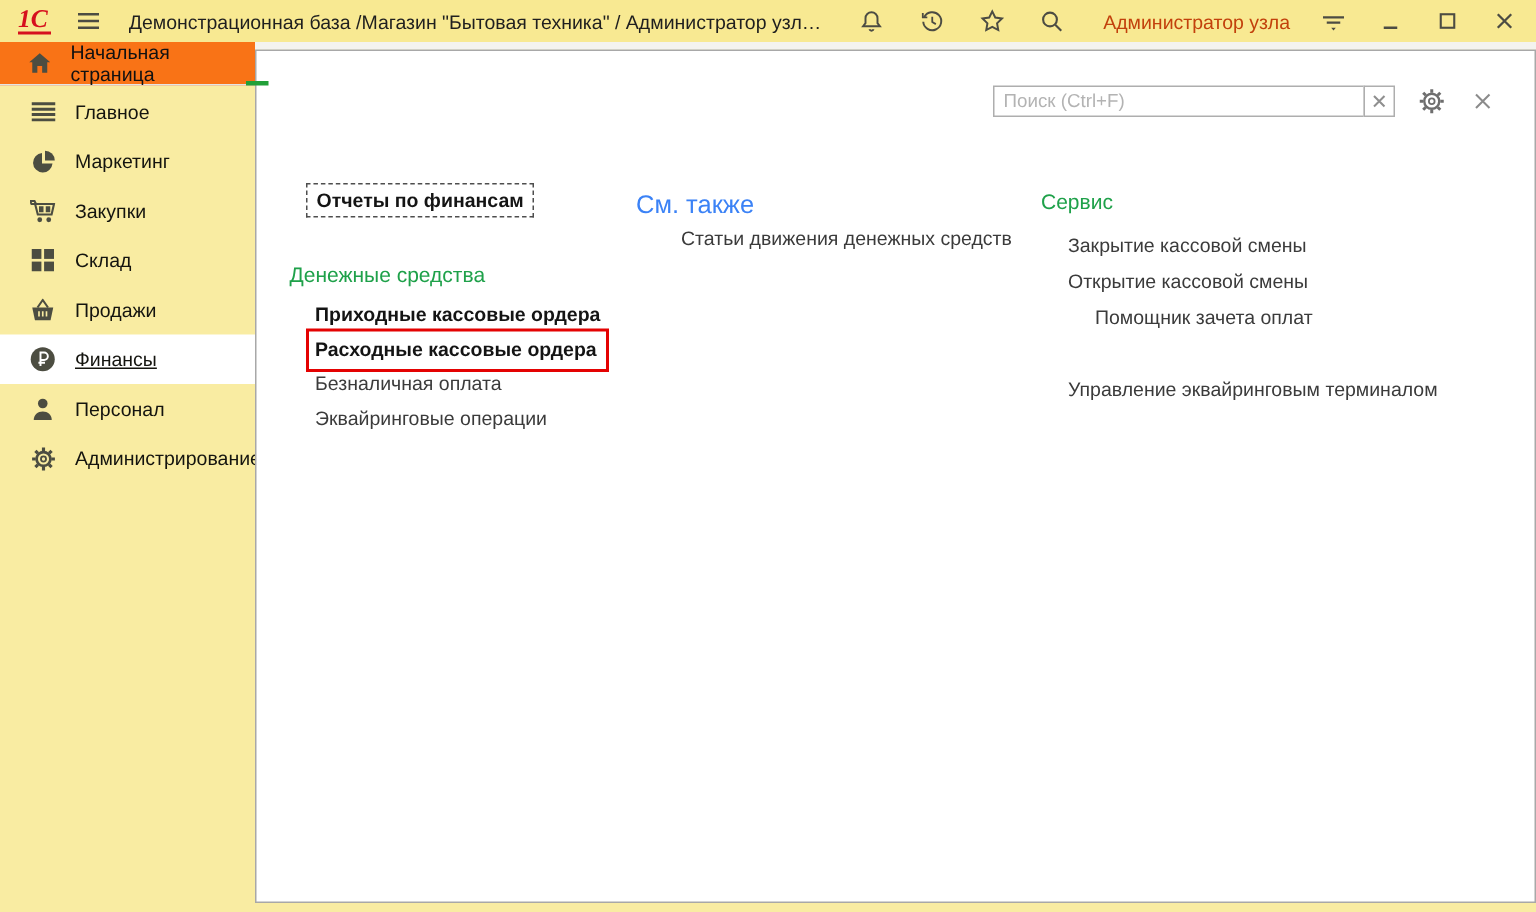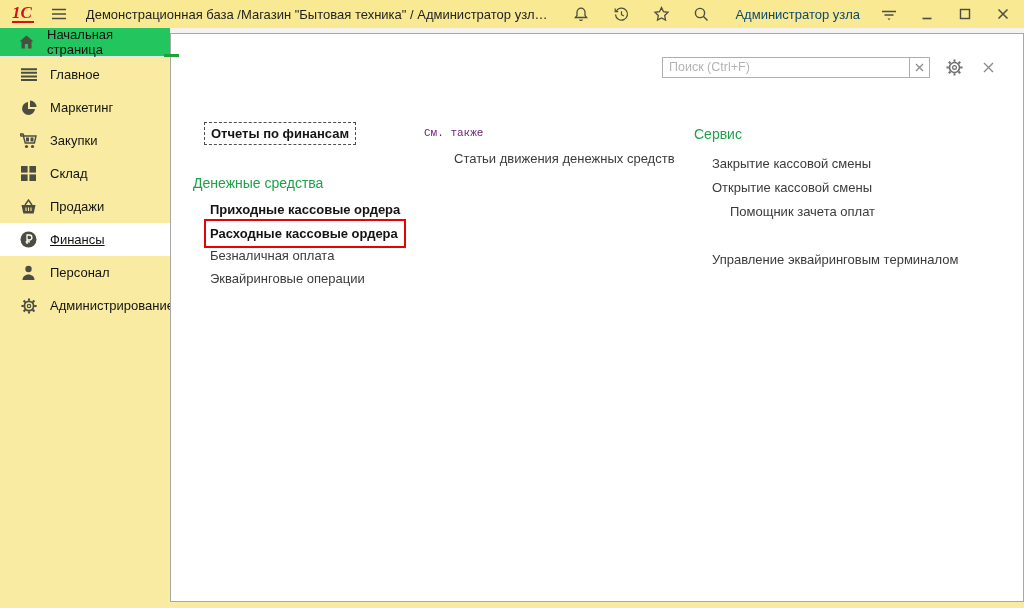--- a/index.html
+++ b/index.html
@@ -13,27 +13,27 @@
   .logo { color:#d6111e; font-weight:bold; font-style:italic; font-size:17px;
     font-family:"Liberation Serif","DejaVu Serif",serif; letter-spacing:0;
     border-bottom:2px solid #d6111e; line-height:16px; padding:0 2px 0 0; }
   .icon-btn { display:flex; align-items:center; justify-content:center;
     width:22px; height:22px; color:#4c4c43; flex:none; cursor:default; }
   .hamburger { margin-left:14px; }
   .win-title { margin-left:16px; font-size:13px; color:#1f1f1f; white-space:nowrap;
     overflow:hidden; text-overflow:ellipsis; max-width:470px; }
   .top-right { margin-left:auto; display:flex; align-items:center; }
   .top-right .icon-btn { margin-left:18px; }
-  .user-label { font-size:13px; color:#0c4a6e; margin-left:23px; white-space:nowrap; }
+  .user-label { font-size:13px; color:#c2410c; margin-left:23px; white-space:nowrap; }
   .winctl { margin-left:16px !important; }
 
   
   .sidebar { position:absolute; left:0; top:28px; width:170px; bottom:0;
     background:#f9eca2; }
-  .home-row { height:29px; background:#22c55e; display:flex; align-items:center;
+  .home-row { height:29px; background:#f97316; display:flex; align-items:center;
     padding-left:18px; font-size:13px; color:#111; border-bottom:1px solid #e4e4e4; }
   .home-row .s-icon { margin-right:12px; }
   .side-list { padding-top:1px; }
   .side-item { height:33px; display:flex; align-items:center; padding-left:20px;
     font-size:13px; color:#14140f; cursor:default; }
   .side-item .s-icon { margin-right:13px; }
   .side-item.selected { background:#ffffff; }
   .side-item.selected .s-label { text-decoration:underline; }
   .s-icon { width:17px; height:17px; color:#4c4d41; display:flex;
     align-items:center; justify-content:center; flex:none; }
@@ -62,21 +62,21 @@
   .panel-close { margin-left:12px; color:#8b8b8b; }
 
   .link { font-size:13px; color:#3b3b3b; white-space:nowrap; cursor:default; }
   .link.bold { font-weight:bold; color:#141414; }
   .group-title { font-size:14px; color:#1fa14a; white-space:nowrap; }
 
   .reports-btn { position:absolute; left:33px; top:88px; border:1px dashed #4e4e4e;
     padding:3px 6px; font-size:13px; font-weight:bold; color:#141414;
     white-space:nowrap; cursor:default; }
 
-  .seealso-title { position:absolute; left:253px; top:93px; font-size:11px; color:#701a75;font-family:Liberation Mono, monospace; }
+  .seealso-title { position:absolute; left:253px; top:93px; font-size:17px; color:#3b82f6; }
   .seealso-item  { position:absolute; left:283px; top:117px; }
 
   .money-title { position:absolute; left:22px; top:141px; }
   .money-i1 { position:absolute; left:39px; top:168px; }
   .money-i2-box { position:absolute; left:33px; top:185px; border:2px solid #e40202;
     padding:3px 6px 4px 4px; }
   .money-i3 { position:absolute; left:39px; top:214px; }
   .money-i4 { position:absolute; left:39px; top:237px; }
 
   .service-title { position:absolute; left:523px; top:92px; }

